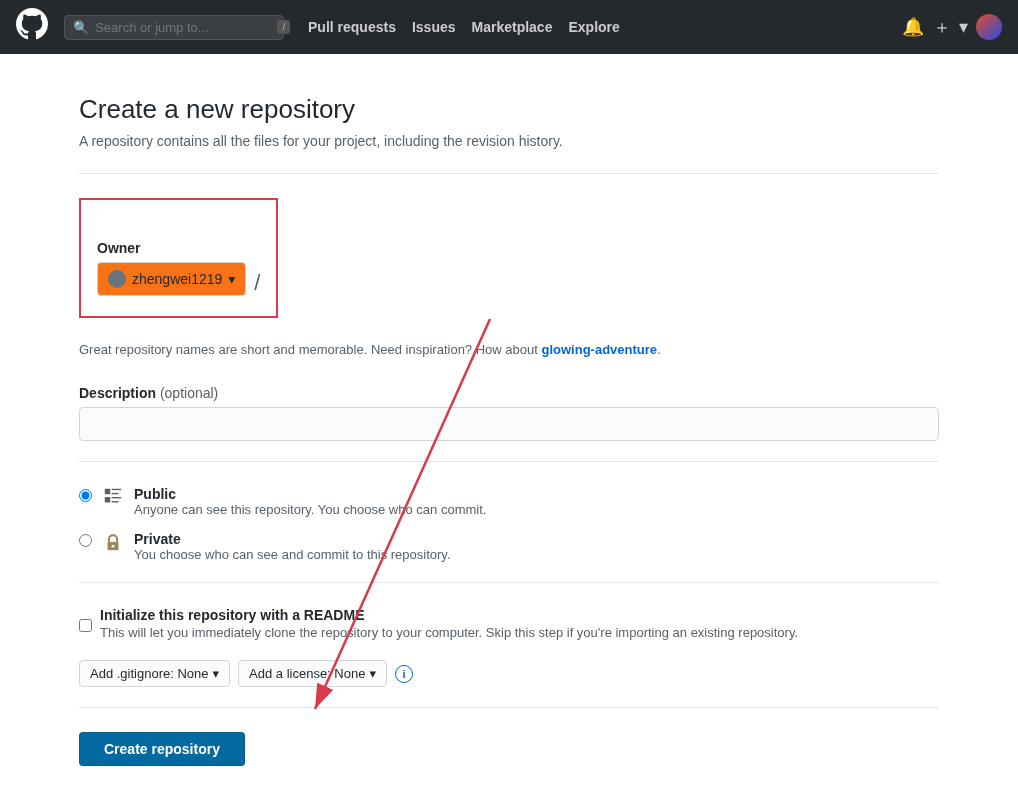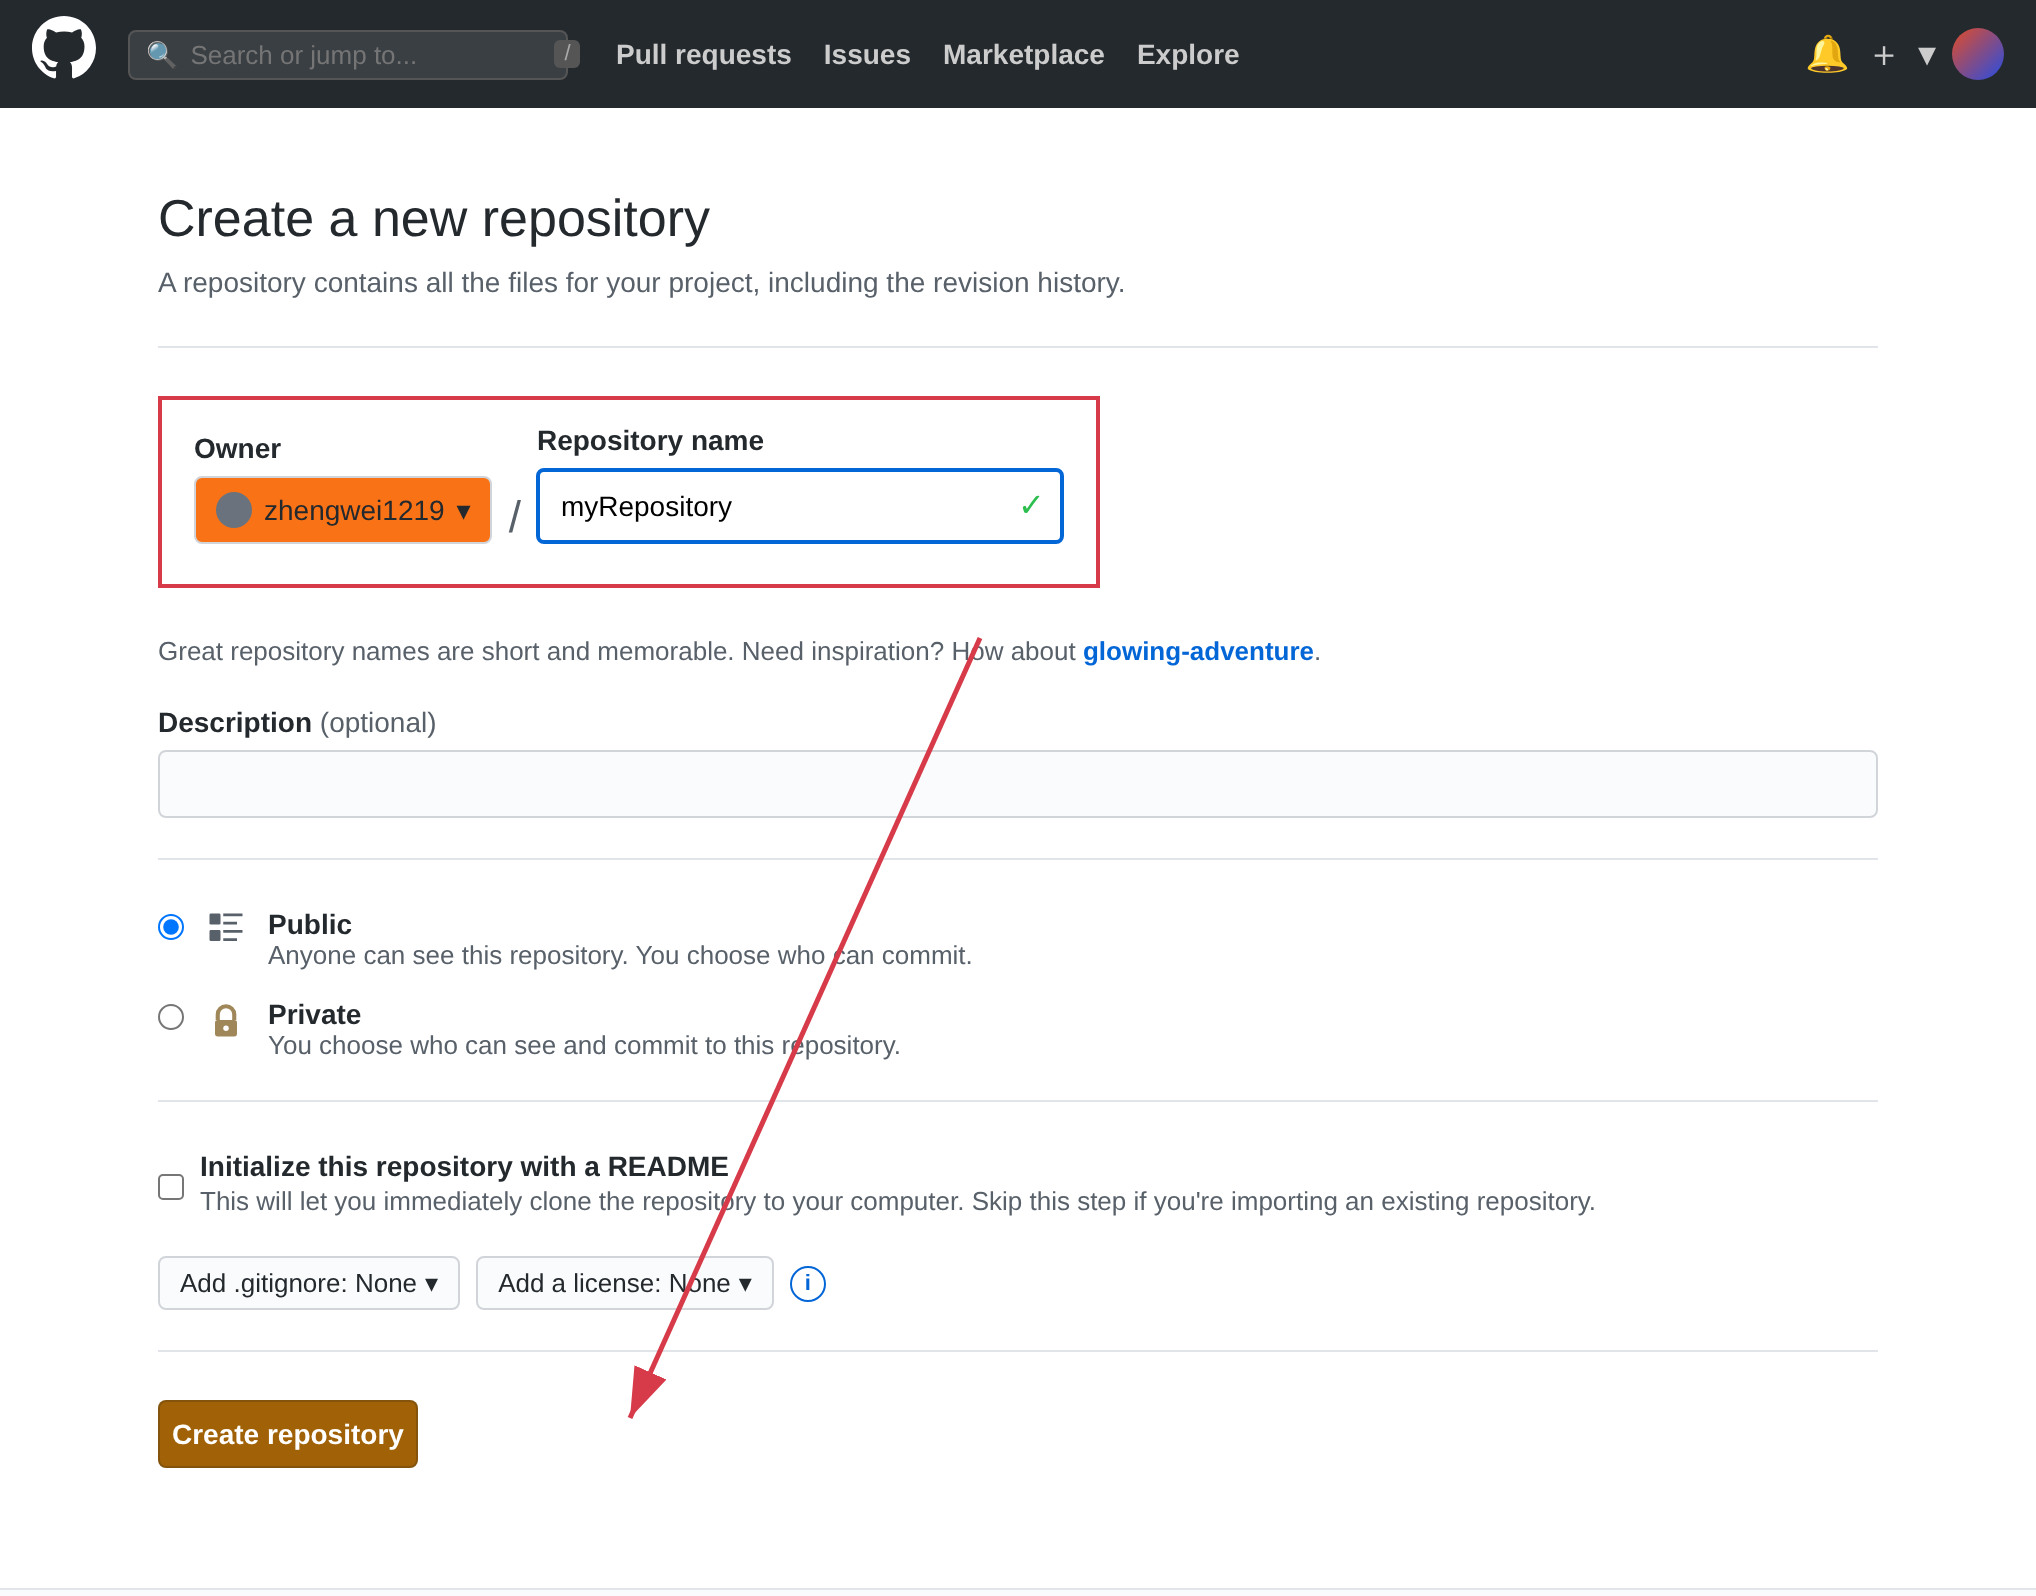--- a/index.html
+++ b/index.html
@@ -77,21 +77,21 @@
       margin: 16px 0 24px;
     }
 
     
     .form-row {
       display: flex;
       align-items: flex-end;
       gap: 8px;
       margin-bottom: 8px;
     }
-    .form-group { display: flex; flex-direction: column; }
+    .form-group { display: flex; flex-direction: column; margin-top: 28px; }
     .form-label {
       font-size: 14px;
       font-weight: 600;
       color: #24292e;
       margin-bottom: 6px;
     }
     .form-label .optional {
       font-weight: 400;
       color: #586069;
     }
@@ -215,25 +215,25 @@
       border-radius: 50%;
       border: 1.5px solid #0366d6;
       color: #0366d6;
       font-size: 11px;
       font-weight: bold;
       cursor: pointer;
     }
 
     
     .create-btn {
-      background: #a16207;
+      background: #0369a1;
       color: #fff;
       border: 1px solid rgba(27,31,35,0.2);
       border-radius: 4px;
-      padding: 8px 6px;
+      padding: 8px 24px;
       font-size: 14px;
       font-weight: 600;
       cursor: pointer;
       display: inline-block;
     }
     .page-wrapper { position: relative; }
 
     
     .footer {
       background: #fafbfc;
@@ -300,27 +300,20 @@
         <div class="form-row">
           <div class="form-group">
             <label class="form-label">Owner</label>
             <div class="owner-select">
               <div class="owner-avatar"></div>
               <span>zhengwei1219</span>
               <span>▾</span>
             </div>
           </div>
           <div class="slash-sep">/</div>
-          <div class="form-group">
-            <label class="form-label">Repository name</label>
-            <div class="repo-name-wrapper">
-              <input class="repo-name-input" type="text" value="myRepository" style="">
-              <span class="repo-name-check">✓</span>
-            </div>
-          </div>
         </div>
       </div>
     </div>
 
     
     <p class="suggestion-text">
       <span>Great repository names are short and memorable. Need inspiration? How about </span><a href="#">glowing-adventure</a><span>.</span>
     </p>
 
     

